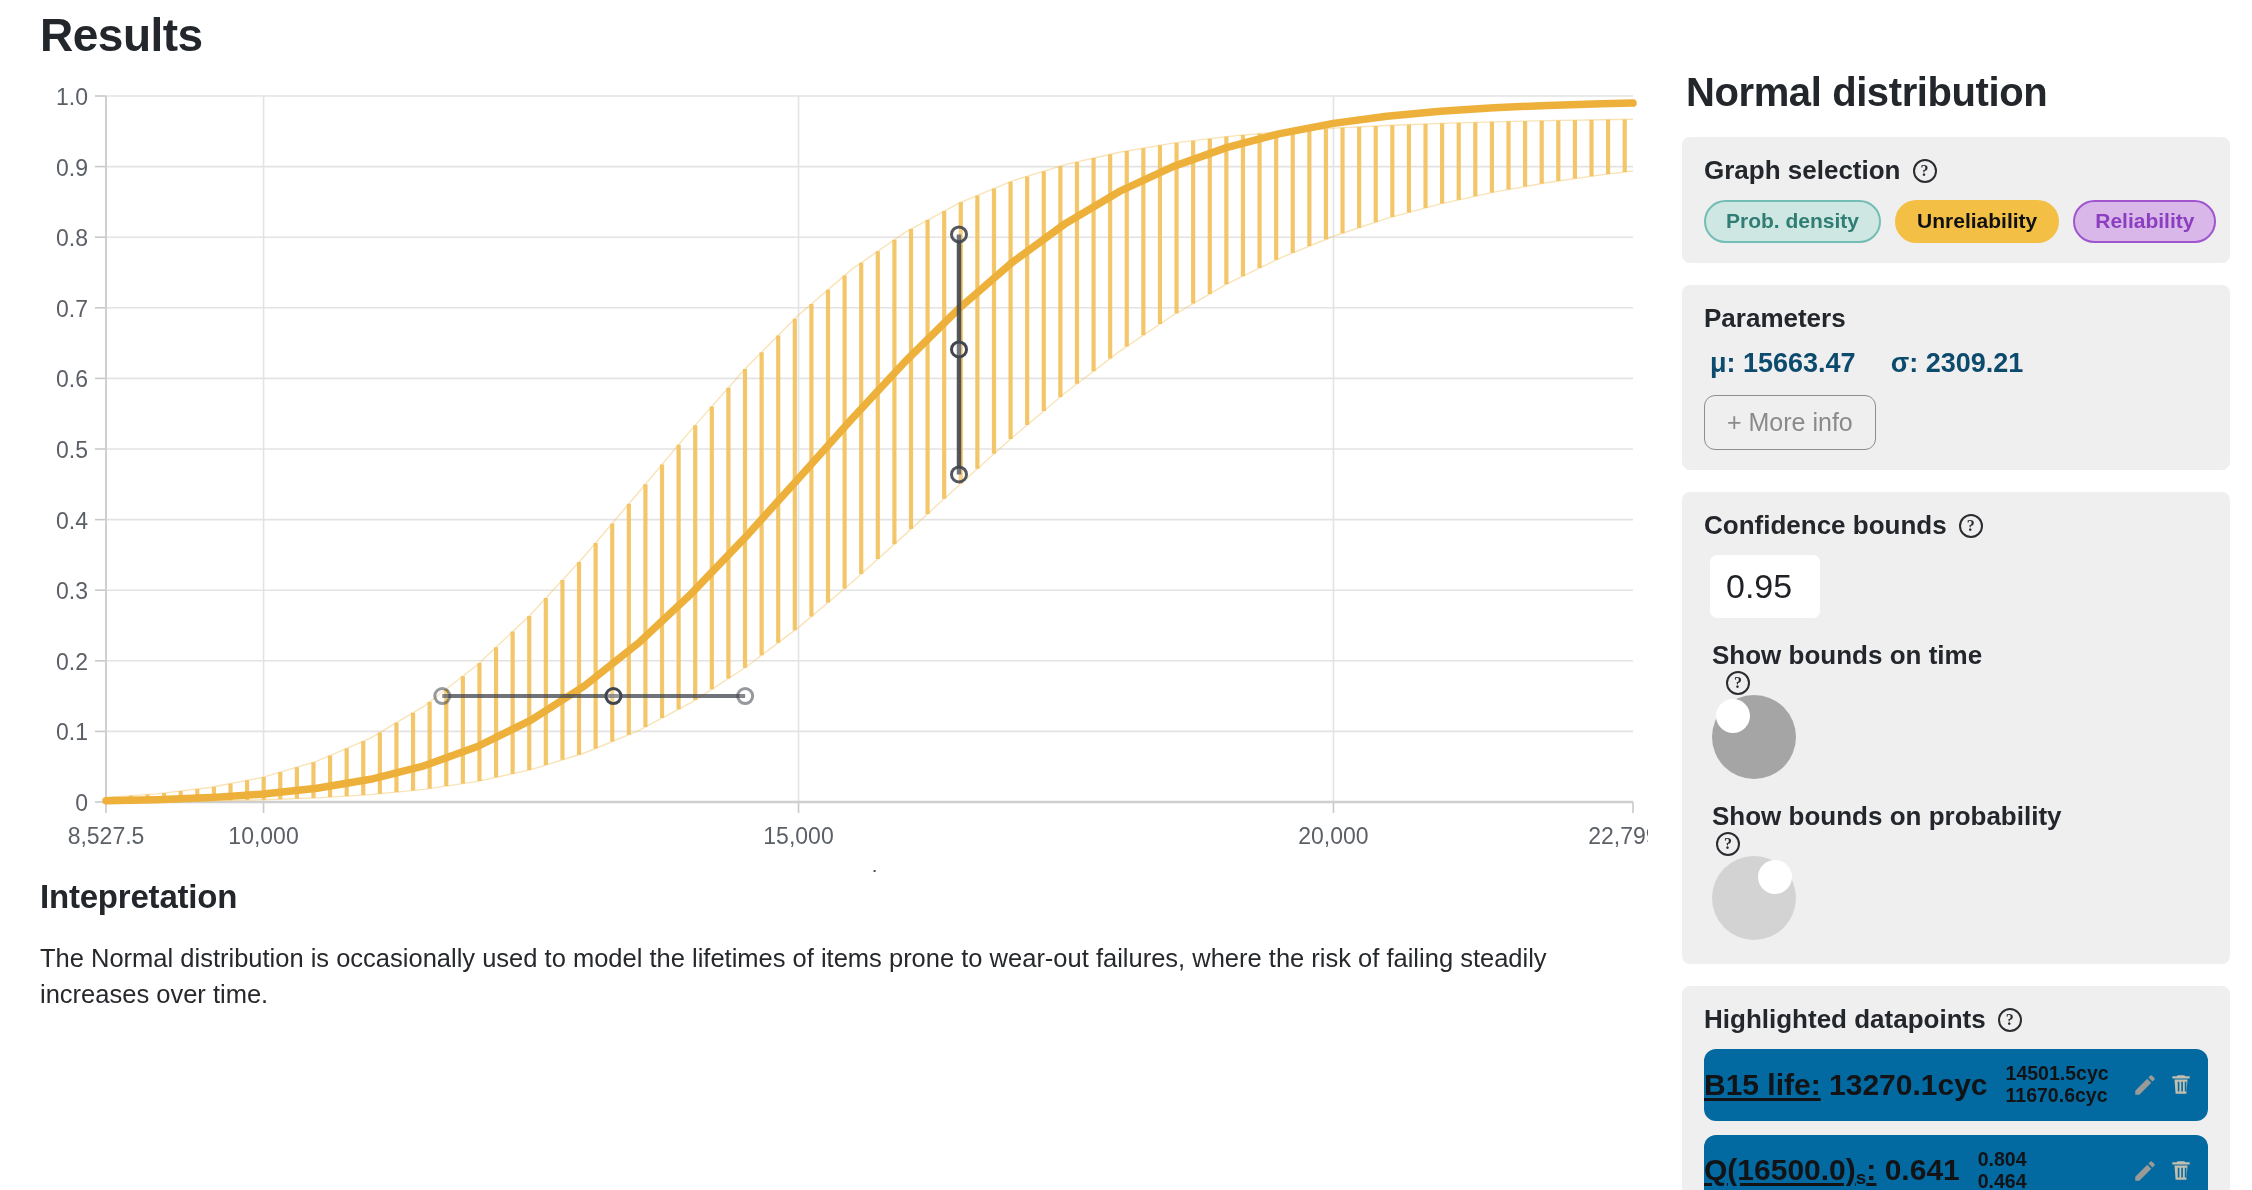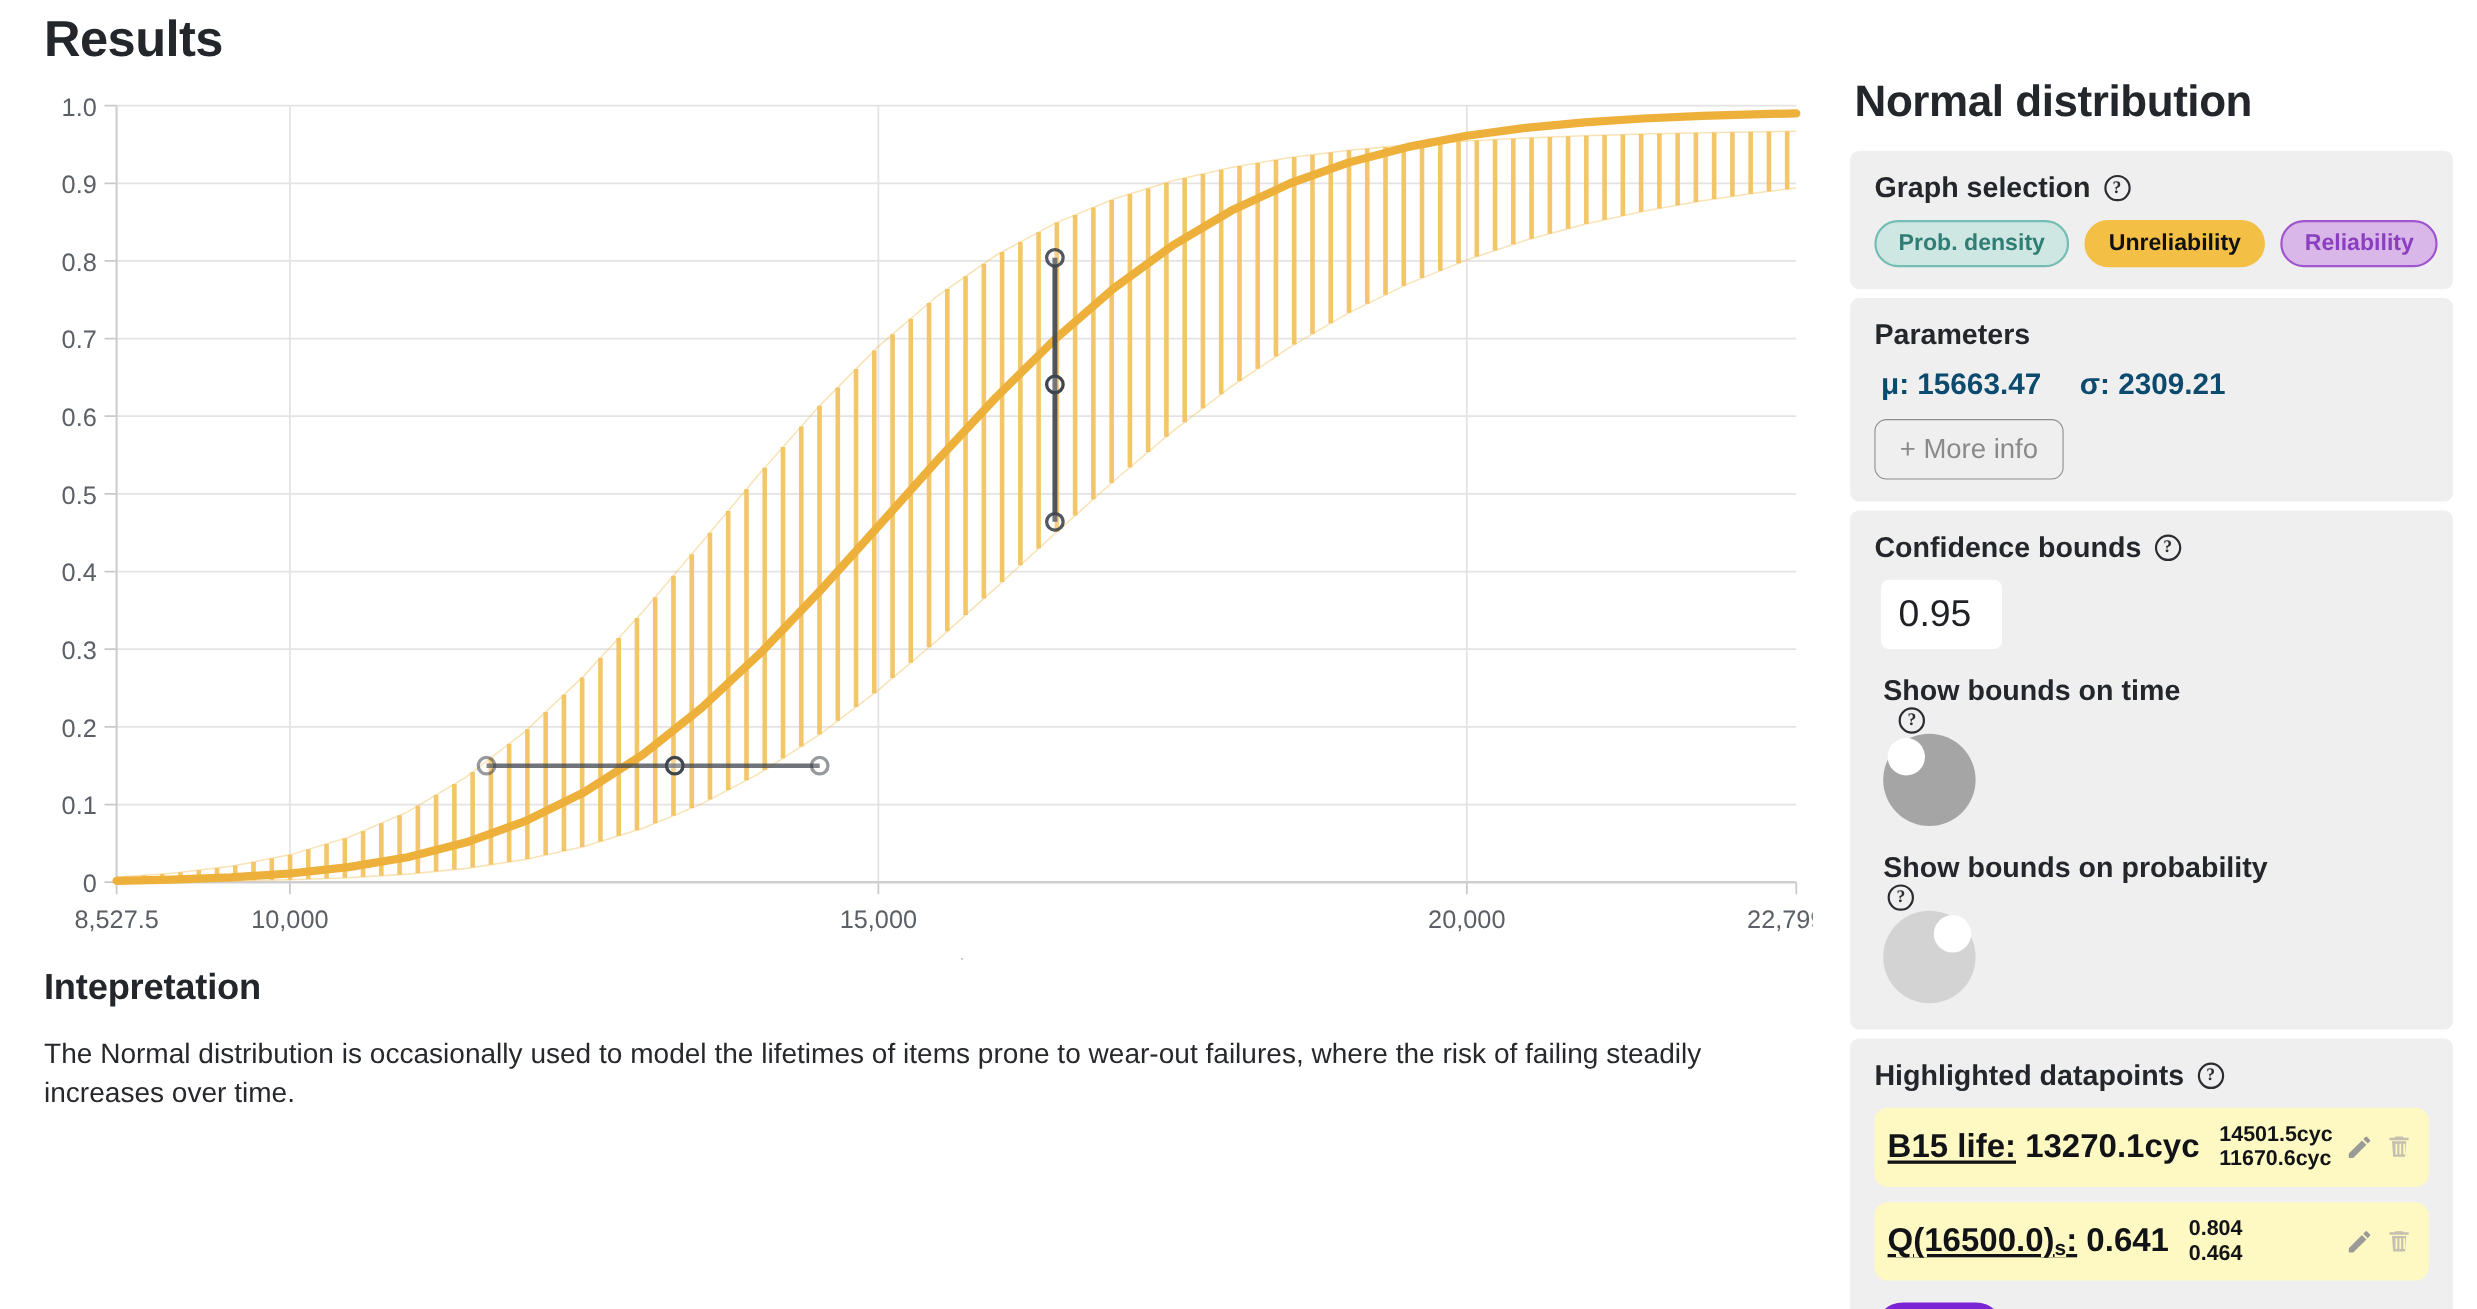--- a/index.html
+++ b/index.html
@@ -48,21 +48,21 @@
     position: relative;
   }
   .dist-title {
     font-size: 40px; font-weight: 700; color: #23262b;
     margin: 0 0 22px 4px; letter-spacing: -0.4px;
   }
   .card {
     background: #efefef;
     border-radius: 8px;
     padding: 18px 22px 20px 22px;
-    margin-bottom: 8px;
+    margin-bottom: 22px;
   }
   .card-head {
     display: flex; align-items: center; gap: 12px;
     font-size: 26px; font-weight: 700; color: #23262b;
     margin-bottom: 14px;
   }
   .help-icon {
     width: 24px; height: 24px; flex: 0 0 24px;
     border: 2.2px solid #2a2c30; border-radius: 50%;
     display: inline-flex; align-items: center; justify-content: center;
@@ -110,23 +110,23 @@
   .switch .knob {
     position: absolute; top: 4px; width: 34px; height: 34px;
     border-radius: 50%; background: #ffffff;
   }
   .switch.off { background: #a5a5a5; }
   .switch.off .knob { left: 4px; }
   .switch.on { background: #d3d3d3; }
   .switch.on .knob { right: 4px; }
 
   .dp-row {
-    background: #fef9c3; border-radius: 12px;
+    background: #0369a1; border-radius: 12px;
     display: flex; align-items: center; gap: 10px;
-    padding: 14px 14px 14px 12px; margin-bottom: 14px;
+    padding: 14px 14px 14px 0; margin-bottom: 14px;
   }
   .dp-main { font-size: 30px; font-weight: 700; color: #121316; white-space: nowrap; }
   .dp-main u { text-decoration: underline; text-underline-offset: 3px; }
   .dp-main .sub { font-size: 19px; vertical-align: -4px; }
   .dp-bounds {
     font-size: 19.5px; font-weight: 700; color: #121316; line-height: 1.12;
     margin-left: 8px; white-space: nowrap;
   }
   .dp-icons { margin-left: auto; display: flex; align-items: center; gap: 10px; }
   .icon-btn { cursor: pointer; display: inline-flex; }

